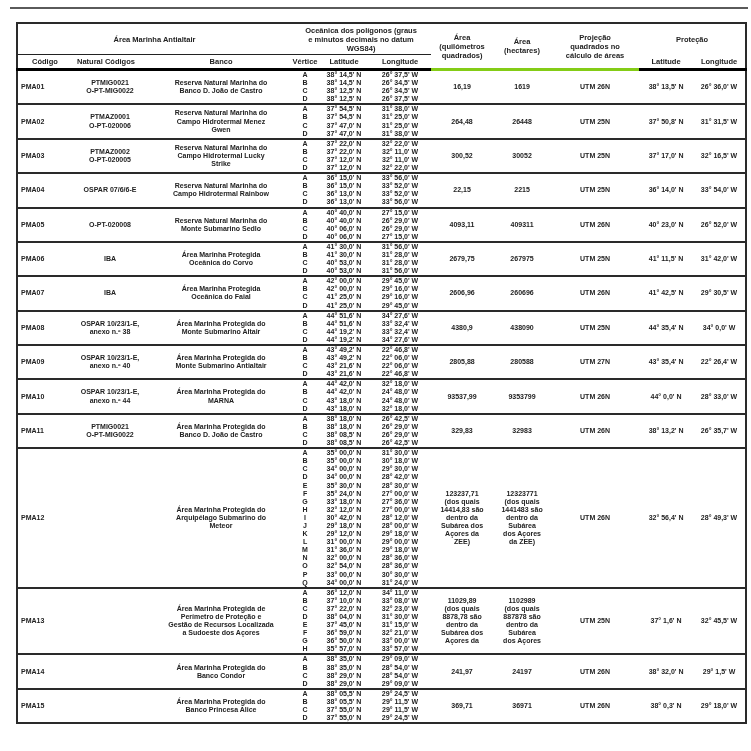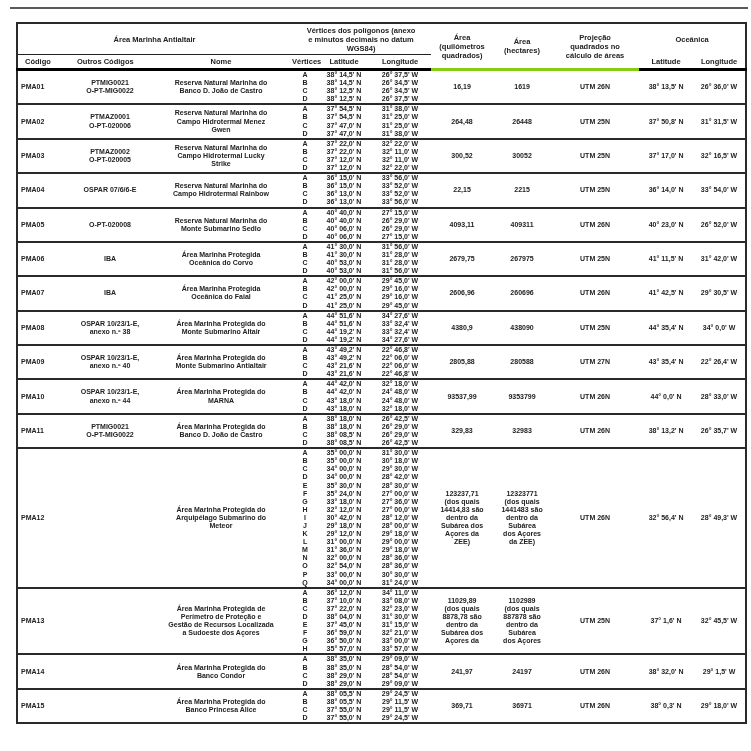--- a/index.html
+++ b/index.html
@@ -39,38 +39,38 @@
       <col style="width:62px">
     <col style="width:62px">
       <col style="width:58px">
       <col style="width:88px">
     <col style="width:54px">
       <col style="width:53px">
   </colgroup>
   <thead>
     <tr class="gh">
       <th colspan="3" class="u">Área Marinha Antialtair</th>
-      <th colspan="3" class="u">Vértices dos polígonos (anexo
+      <th colspan="3" class="u">Oceânica dos polígonos (graus
 e minutos decimais no datum
 WGS84)</th>
       <th rowspan="2" class="span2">Área
 (quilómetros
 quadrados)</th>
       <th rowspan="2" class="span2">Área
 (hectares)</th>
       <th rowspan="2" class="span2">Projeção
 quadrados no
 cálculo de áreas</th>
-      <th colspan="2">Oceânica</th>
+      <th colspan="2">Proteção</th>
     </tr>
     <tr class="sh">
-      <th style="text-align:left;padding-left:7px;">Código</th>
-      <th style="text-align:left;padding-left:8px;">Outros Códigos</th>
-      <th>Nome</th>
-      <th>Vértices</th>
+      <th style="text-align:left;padding-left:14px;">Código</th>
+      <th style="text-align:left;padding-left:8px;">Natural Códigos</th>
+      <th>Banco</th>
+      <th>Vértice</th>
       <th>Latitude</th>
       <th>Longitude</th>
       <th>Latitude</th>
       <th>Longitude</th>
     </tr>
   </thead>
   <tbody>
       <tr>
         <td class="codigo">PMA01</td>
         <td>PTMIG0021

